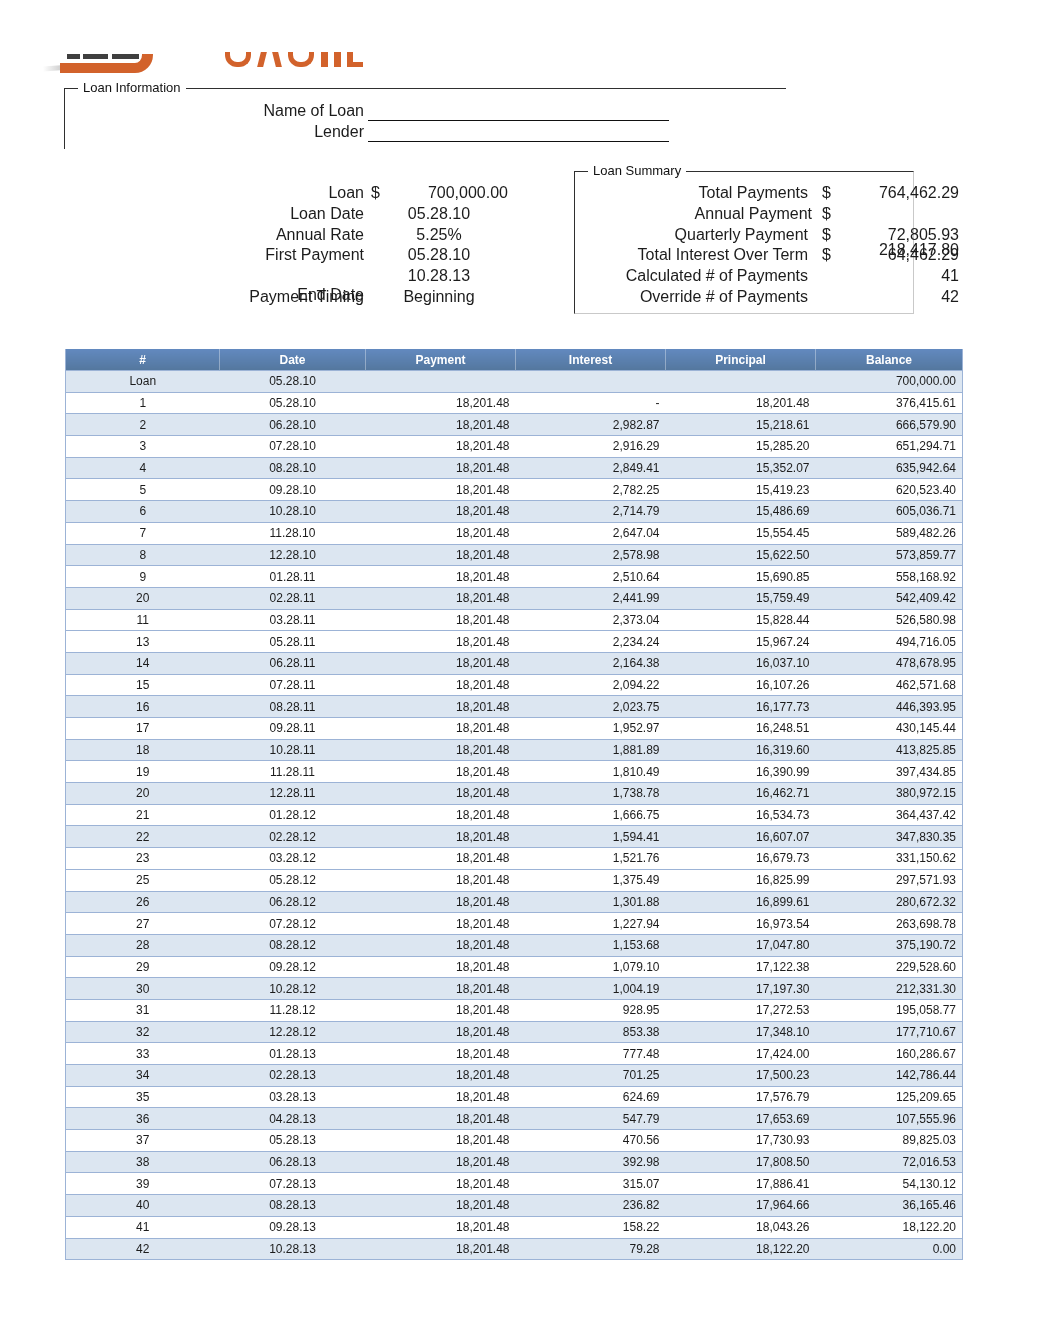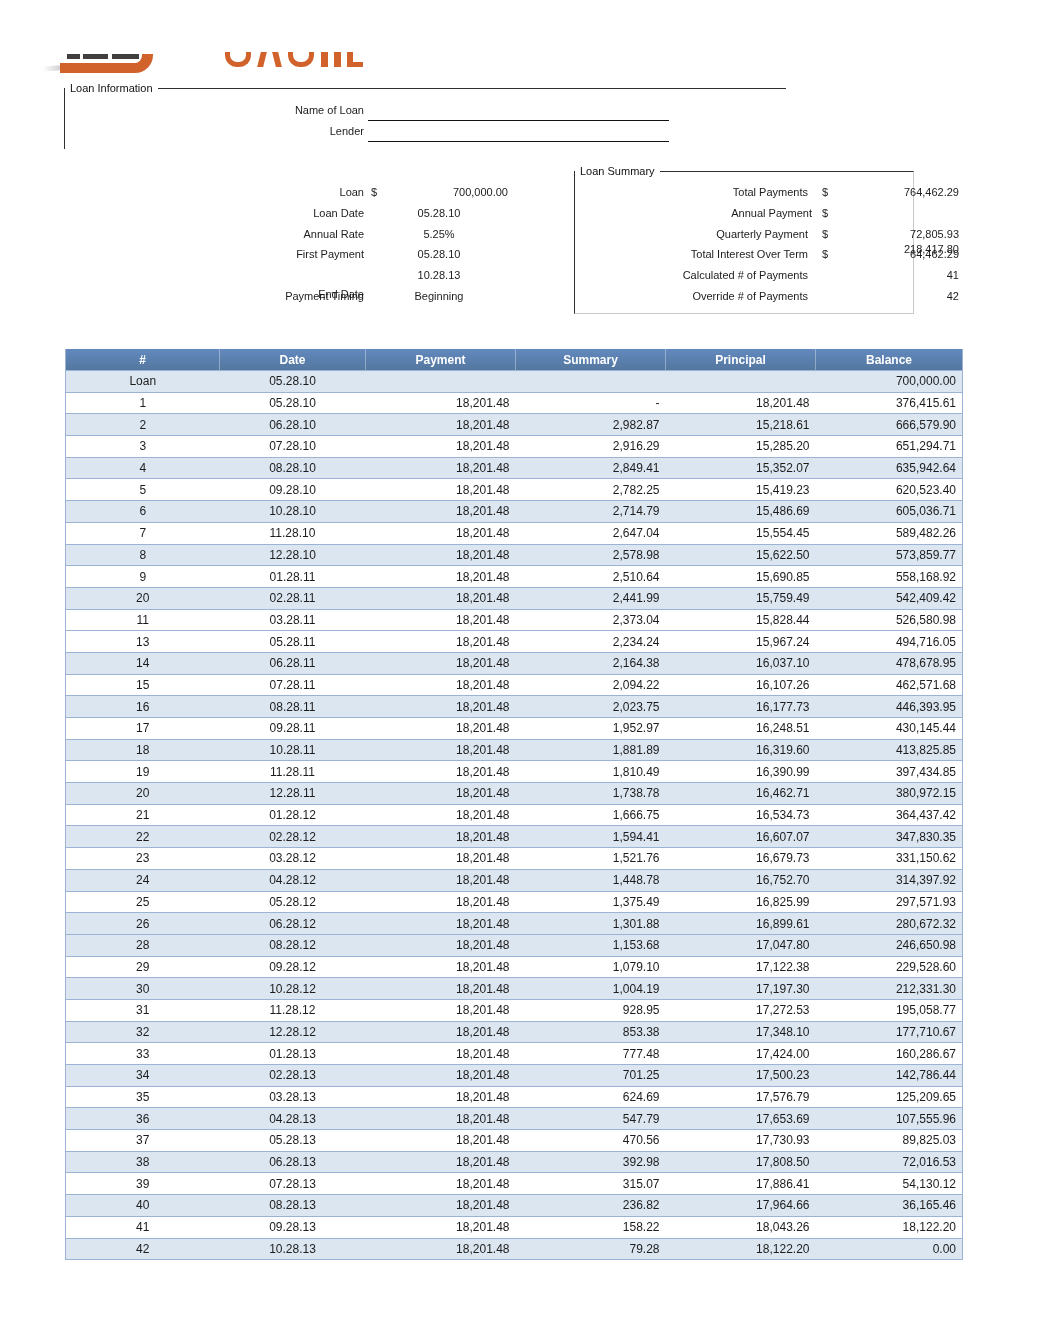--- a/index.html
+++ b/index.html
@@ -25,24 +25,24 @@
   .frag.leg{width:6px;background:#d2622b;}
   .frag.stub{width:7px;background:#d2622b;}
   .frag.ell{width:16px;border-left:6px solid #d2622b;border-bottom:5px solid #d2622b;}
   
   fieldset.grp{
     position:absolute;margin:0;padding:0;
     border:none;border-top:1.5px solid #2f2f2f;border-left:1.5px solid #2f2f2f;
   }
   fieldset.grp.closed{border-right:1px solid #c9c9c9;border-bottom:1px solid #c9c9c9;}
   fieldset.grp legend{
-    margin-left:0;padding:0 5px;font-size:11px;color:#111;line-height:14px;
+    margin-left:13px;padding:0 5px;font-size:13px;color:#111;line-height:14px;
   }
   .flabel,.fvalue,.fprefix{
-    position:absolute;height:15px;line-height:15px;font-size:11px;white-space:nowrap;
+    position:absolute;height:15px;line-height:15px;font-size:16px;white-space:nowrap;
   }
   .flabel{text-align:right;}
   .fvalue.right{text-align:right;}
   .fvalue.center{text-align:center;}
   .input-line{position:absolute;height:15px;border-bottom:1.5px solid #111;}
   
   table.sched{
     position:absolute;left:65px;top:349px;width:897px;
     border-collapse:collapse;table-layout:fixed;
     border-left:1px solid #9cb3d6;border-right:1px solid #9cb3d6;border-bottom:1px solid #9cb3d6;
@@ -103,21 +103,21 @@
         <col style="width:150px">
       <col style="width:150px">
         <col style="width:150px">
         <col style="width:147px">
     </colgroup>
     <thead>
         <tr id="sched-head">
           <th>#</th>
           <th>Date</th>
           <th>Payment</th>
-          <th>Summary</th>
+          <th>Interest</th>
           <th>Principal</th>
           <th>Balance</th>
         </tr>
       </thead>
     <tbody id="sched-body">
         <tr class="band">
           <td class="c">Loan</td>
           <td class="c">05.28.10</td>
           <td class="r"></td>
           <td class="r"></td>
@@ -293,51 +293,51 @@
           <td class="r">347,830.35</td>
         </tr>
         <tr>
           <td class="c">23</td>
           <td class="c">03.28.12</td>
           <td class="r">18,201.48</td>
           <td class="r">1,521.76</td>
           <td class="r">16,679.73</td>
           <td class="r">331,150.62</td>
         </tr>
-        <tr class="band">
-          <td class="c">24</td>
-          <td class="c">04.28.12</td>
-          <td class="r">18,201.48</td>
-          <td class="r">1,448.78</td>
-          <td class="r">16,752.70</td>
-          <td class="r">314,397.92</td>
-        </tr>
         <tr>
           <td class="c">25</td>
           <td class="c">05.28.12</td>
           <td class="r">18,201.48</td>
           <td class="r">1,375.49</td>
           <td class="r">16,825.99</td>
           <td class="r">297,571.93</td>
         </tr>
         <tr class="band">
           <td class="c">26</td>
           <td class="c">06.28.12</td>
           <td class="r">18,201.48</td>
           <td class="r">1,301.88</td>
           <td class="r">16,899.61</td>
           <td class="r">280,672.32</td>
         </tr>
+        <tr>
+          <td class="c">27</td>
+          <td class="c">07.28.12</td>
+          <td class="r">18,201.48</td>
+          <td class="r">1,227.94</td>
+          <td class="r">16,973.54</td>
+          <td class="r">263,698.78</td>
+        </tr>
         <tr class="band">
           <td class="c">28</td>
           <td class="c">08.28.12</td>
           <td class="r">18,201.48</td>
           <td class="r">1,153.68</td>
           <td class="r">17,047.80</td>
-          <td class="r">246,650.98</td>
+          <td class="r">375,190.72</td>
         </tr>
         <tr>
           <td class="c">29</td>
           <td class="c">09.28.12</td>
           <td class="r">18,201.48</td>
           <td class="r">1,079.10</td>
           <td class="r">17,122.38</td>
           <td class="r">229,528.60</td>
         </tr>
         <tr class="band">

